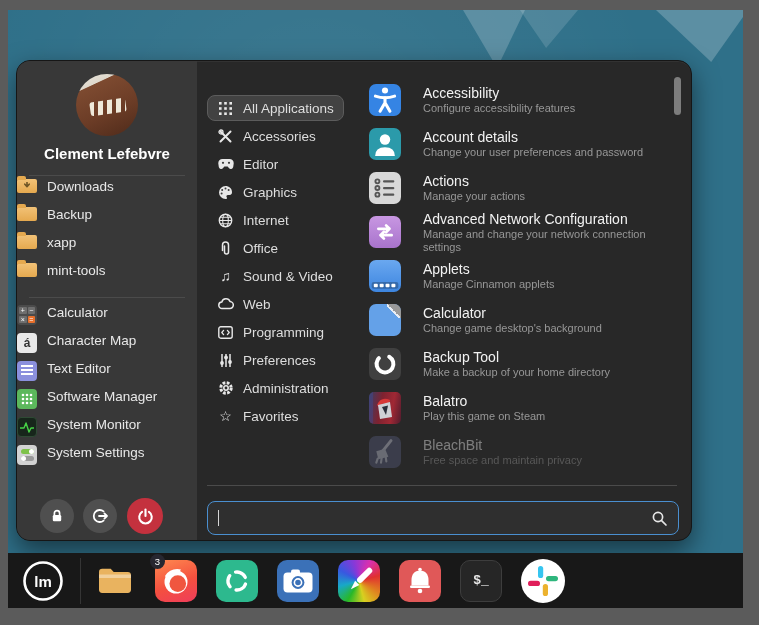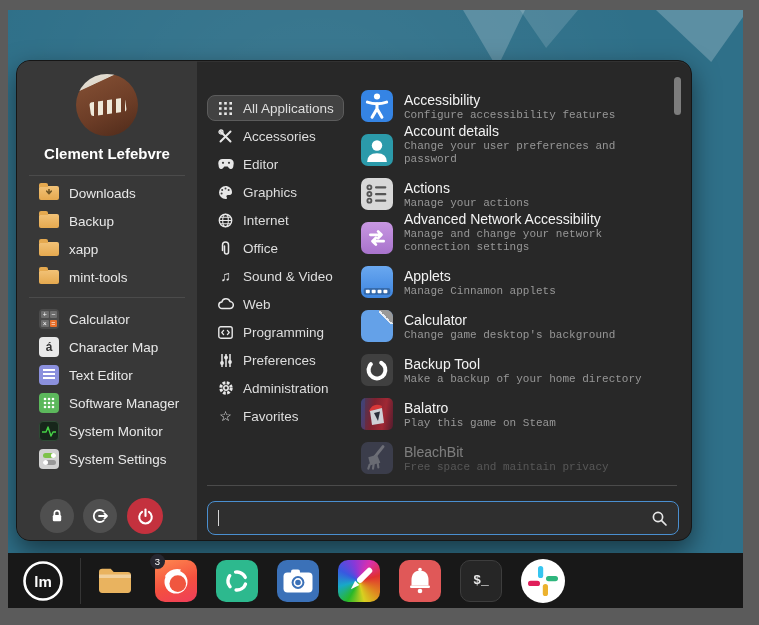--- a/index.html
+++ b/index.html
@@ -21,21 +21,21 @@
   .sidebar { position:absolute; left:0; top:0; width:180px; height:479px; background:#383838; border-radius:13px 0 0 13px; }
 
   .avatar { position:absolute; left:59px; top:13px; width:62px; height:62px; border-radius:50%; overflow:hidden;
     background:linear-gradient(155deg,#ece7dd 0%,#ded8cc 20%,#7d4a30 21%,#6b3c26 60%,#4e2a1a 100%); }
   .avatar::after { content:""; position:absolute; left:14px; top:26px; width:36px; height:14px;
     background:repeating-linear-gradient(100deg,#efe9da 0 5px,transparent 5px 9px); transform:rotate(-8deg); border-radius:3px; }
   .username { position:absolute; top:84px; left:0; width:180px; text-align:center; color:#fff; font-size:15px; font-weight:bold; }
   .sdiv { position:absolute; left:12px; right:12px; height:1px; background:#4b4b4b; }
 
   .slist { position:absolute; left:0; width:180px; }
-  .srow { display:flex; align-items:center; gap:10px; height:28px; padding-left:22px; color:#e8e8e8; font-size:13.5px; cursor:default; }
+  .srow { display:flex; gap:10px; height:28px; color:#e8e8e8; font-size:13.5px; cursor:default; }
 
   
   .folder { position:relative; width:20px; height:14px; background:linear-gradient(#f2c277,#e5a94f); border-radius:2px; flex:0 0 20px; }
   .folder::before { content:""; position:absolute; left:0; top:-3px; width:9px; height:4px; background:#e5a94f; border-radius:2px 2px 0 0; }
   .folder .dl { position:absolute; left:6px; top:3px; width:8px; height:8px; }
 
   
   .mini { width:20px; height:20px; border-radius:4px; flex:0 0 20px; position:relative; display:flex; align-items:center; justify-content:center; }
   .mini.calc { background:#4b4b4b; display:grid; grid-template-columns:1fr 1fr; grid-template-rows:1fr 1fr; gap:1px; padding:2px; }
   .mini.calc span { background:#6e6e6e; color:#fff; font-size:7px; line-height:7px; display:flex; align-items:center; justify-content:center; border-radius:1px; }
@@ -58,26 +58,26 @@
 
   
   .cats { position:absolute; left:190px; top:18px; width:150px;margin-top:16px; }
   .crow { display:flex; align-items:center; gap:9px; height:26px; margin-bottom:2px; padding:0 9px; color:#dedede; font-size:13.5px;
     border:1px solid transparent; border-radius:8px; width:max-content; cursor:default; }
   .crow.selected { background:#424242; border-color:#5c5c5c; }
   .cico { width:17px; height:17px; flex:0 0 17px; display:flex; align-items:center; justify-content:center; color:#e8e8e8; font-size:14px; line-height:17px; }
 
   
   .apps { position:absolute; left:344px; top:17px; width:306px; }
-  .arow { display:flex; align-items:flex-end; gap:11px; height:44px; cursor:default; }
+  .arow { display:flex; align-items:center; gap:22px; height:44px; cursor:default;margin-left:8px; }
   .arow.muted { opacity:.42; }
   .aico { width:32px; height:32px; border-radius:7px; flex:0 0 32px; position:relative; overflow:hidden; }
   .atext { display:flex; flex-direction:column; justify-content:center; }
   .aname { color:#f2f2f2; font-size:14px; line-height:17px; }
-  .adesc { color:#979797; font-size:11px; line-height:13px;font-family:Liberation Mono, monospace; }
+  .adesc { color:#979797; font-size:11px; line-height:13px; }
 
   .aico.access { background:#3584e4; }
   .aico.account { background:#2b9aaa; }
   .aico.actions { background:#d8d8d8; }
   .aico.anc { background:linear-gradient(#c897e2,#a873cc); }
   .aico.applets { background:linear-gradient(#6aa8f0,#3d85df); }
   .aico.bg { background:#64a1e8; }
   .aico.bg::after { content:""; position:absolute; right:0; top:0; width:14px; height:14px;
     background:linear-gradient(225deg,#999 50%, #e8edf4 50% 58%, transparent 58%); }
   .aico.backup { background:#404040; }
@@ -390,21 +390,21 @@
             </span>
         </div>
         <div class="arow">
           <span class="aico anc">
             <svg width="32" height="32" viewBox="0 0 24 24">
                 <path d="M7 9.6 H15.4 M15.4 9.6 L12.8 7 M15.4 9.6 L12.8 12.2" stroke="#fff" stroke-width="2" fill="none" stroke-linecap="round" stroke-linejoin="round"></path>
                 <path d="M17 14.4 H8.6 M8.6 14.4 L11.2 11.8 M8.6 14.4 L11.2 17" stroke="#fff" stroke-width="2" fill="none" stroke-linecap="round" stroke-linejoin="round"></path>
               </svg>
           </span>
           <span class="atext">
-              <span class="aname">Advanced Network Accessibility</span>
+              <span class="aname">Advanced Network Configuration</span>
               <span class="adesc">Manage and change your network connection settings</span>
             </span>
         </div>
         <div class="arow">
           <span class="aico applets">
             <svg width="32" height="32" viewBox="0 0 24 24">
                 <rect x="2" y="16.5" width="20" height="5" rx="1.5" fill="rgba(0,0,0,.25)"></rect>
                 <g fill="#fff">
                   <rect x="3.6" y="17.8" width="3" height="2.6" rx="0.7"></rect>
                   <rect x="8" y="17.8" width="3" height="2.6" rx="0.7"></rect>

